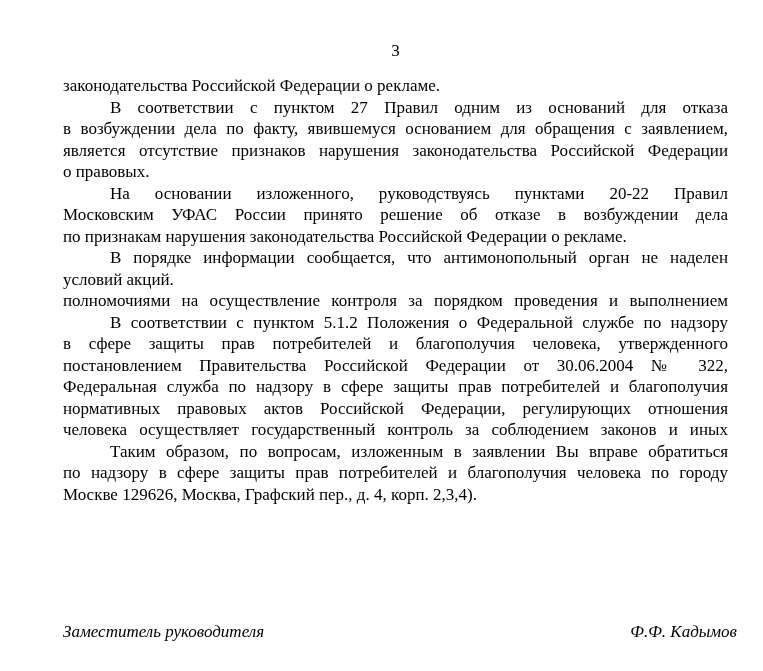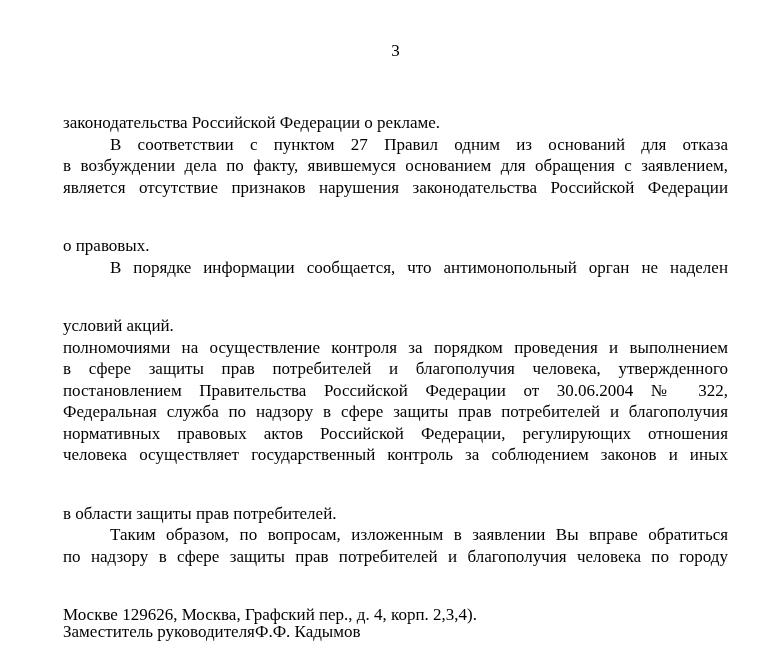--- a/index.html
+++ b/index.html
@@ -33,68 +33,73 @@
   }
   .line {
     height: 21.5px;
     line-height: 21.5px;
     text-align: justify;
     text-align-last: justify;
     white-space: nowrap;
   }
   .line.last {
     text-align-last: left;
-    margin-top: 37px;
   }
   .line.ind {
     text-indent: 47px;
   }
   .signature-row {
     position: absolute;
     top: 621px;
     left: 63px;
     width: 674px;
     display: flex;
-    justify-content: flex-start;
+    justify-content: space-between;
     font-size: 17px;
     line-height: 22px;
+    font-style: italic;
   }
 </style>
 </head>
 <body>
 
 <div class="page-number">3</div>
 
 <div class="body-text">
 
   <div>
     <div class="line last">законодательства Российской Федерации о рекламе.</div>
   </div>
 
   <div>
     <div class="line ind">В соответствии с пунктом 27 Правил одним из оснований для отказа</div>
     <div class="line">в возбуждении дела по факту, явившемуся основанием для обращения с заявлением,</div>
     <div class="line">является отсутствие признаков нарушения законодательства Российской Федерации</div>
     <div class="line last">о правовых.</div>
   </div>
 
+  <div>
+    <div class="line ind">На основании изложенного, руководствуясь пунктами 20-22 Правил</div>
+    <div class="line">Московским УФАС России принято решение об отказе в возбуждении дела</div>
+    <div class="line last">по признакам нарушения законодательства Российской Федерации о рекламе.</div>
+  </div>
 
   <div>
     <div class="line ind">В порядке информации сообщается, что антимонопольный орган не наделен</div>
     <div class="line last">условий акций.</div>
     <div class="line">полномочиями на осуществление контроля за порядком проведения и выполнением</div>
   </div>
 
   <div>
+    <div class="line ind">В соответствии с пунктом 5.1.2 Положения о Федеральной службе по надзору</div>
     <div class="line">в сфере защиты прав потребителей и благополучия человека, утвержденного</div>
     <div class="line">постановлением Правительства Российской Федерации от 30.06.2004 № 322,</div>
     <div class="line">Федеральная служба по надзору в сфере защиты прав потребителей и благополучия</div>
     <div class="line">нормативных правовых актов Российской Федерации, регулирующих отношения</div>
     <div class="line">человека осуществляет государственный контроль за соблюдением законов и иных</div>
-    <div class="line last">в области защиты прав потребителей.</div>
   </div>
 
   <div>
     <div class="line ind">Таким образом, по вопросам, изложенным в заявлении Вы вправе обратиться</div>
     <div class="line">по надзору в сфере защиты прав потребителей и благополучия человека по городу</div>
     <div class="line last">Москве 129626, Москва, Графский пер., д. 4, корп. 2,3,4).</div>
   </div>
 
 </div>
 

